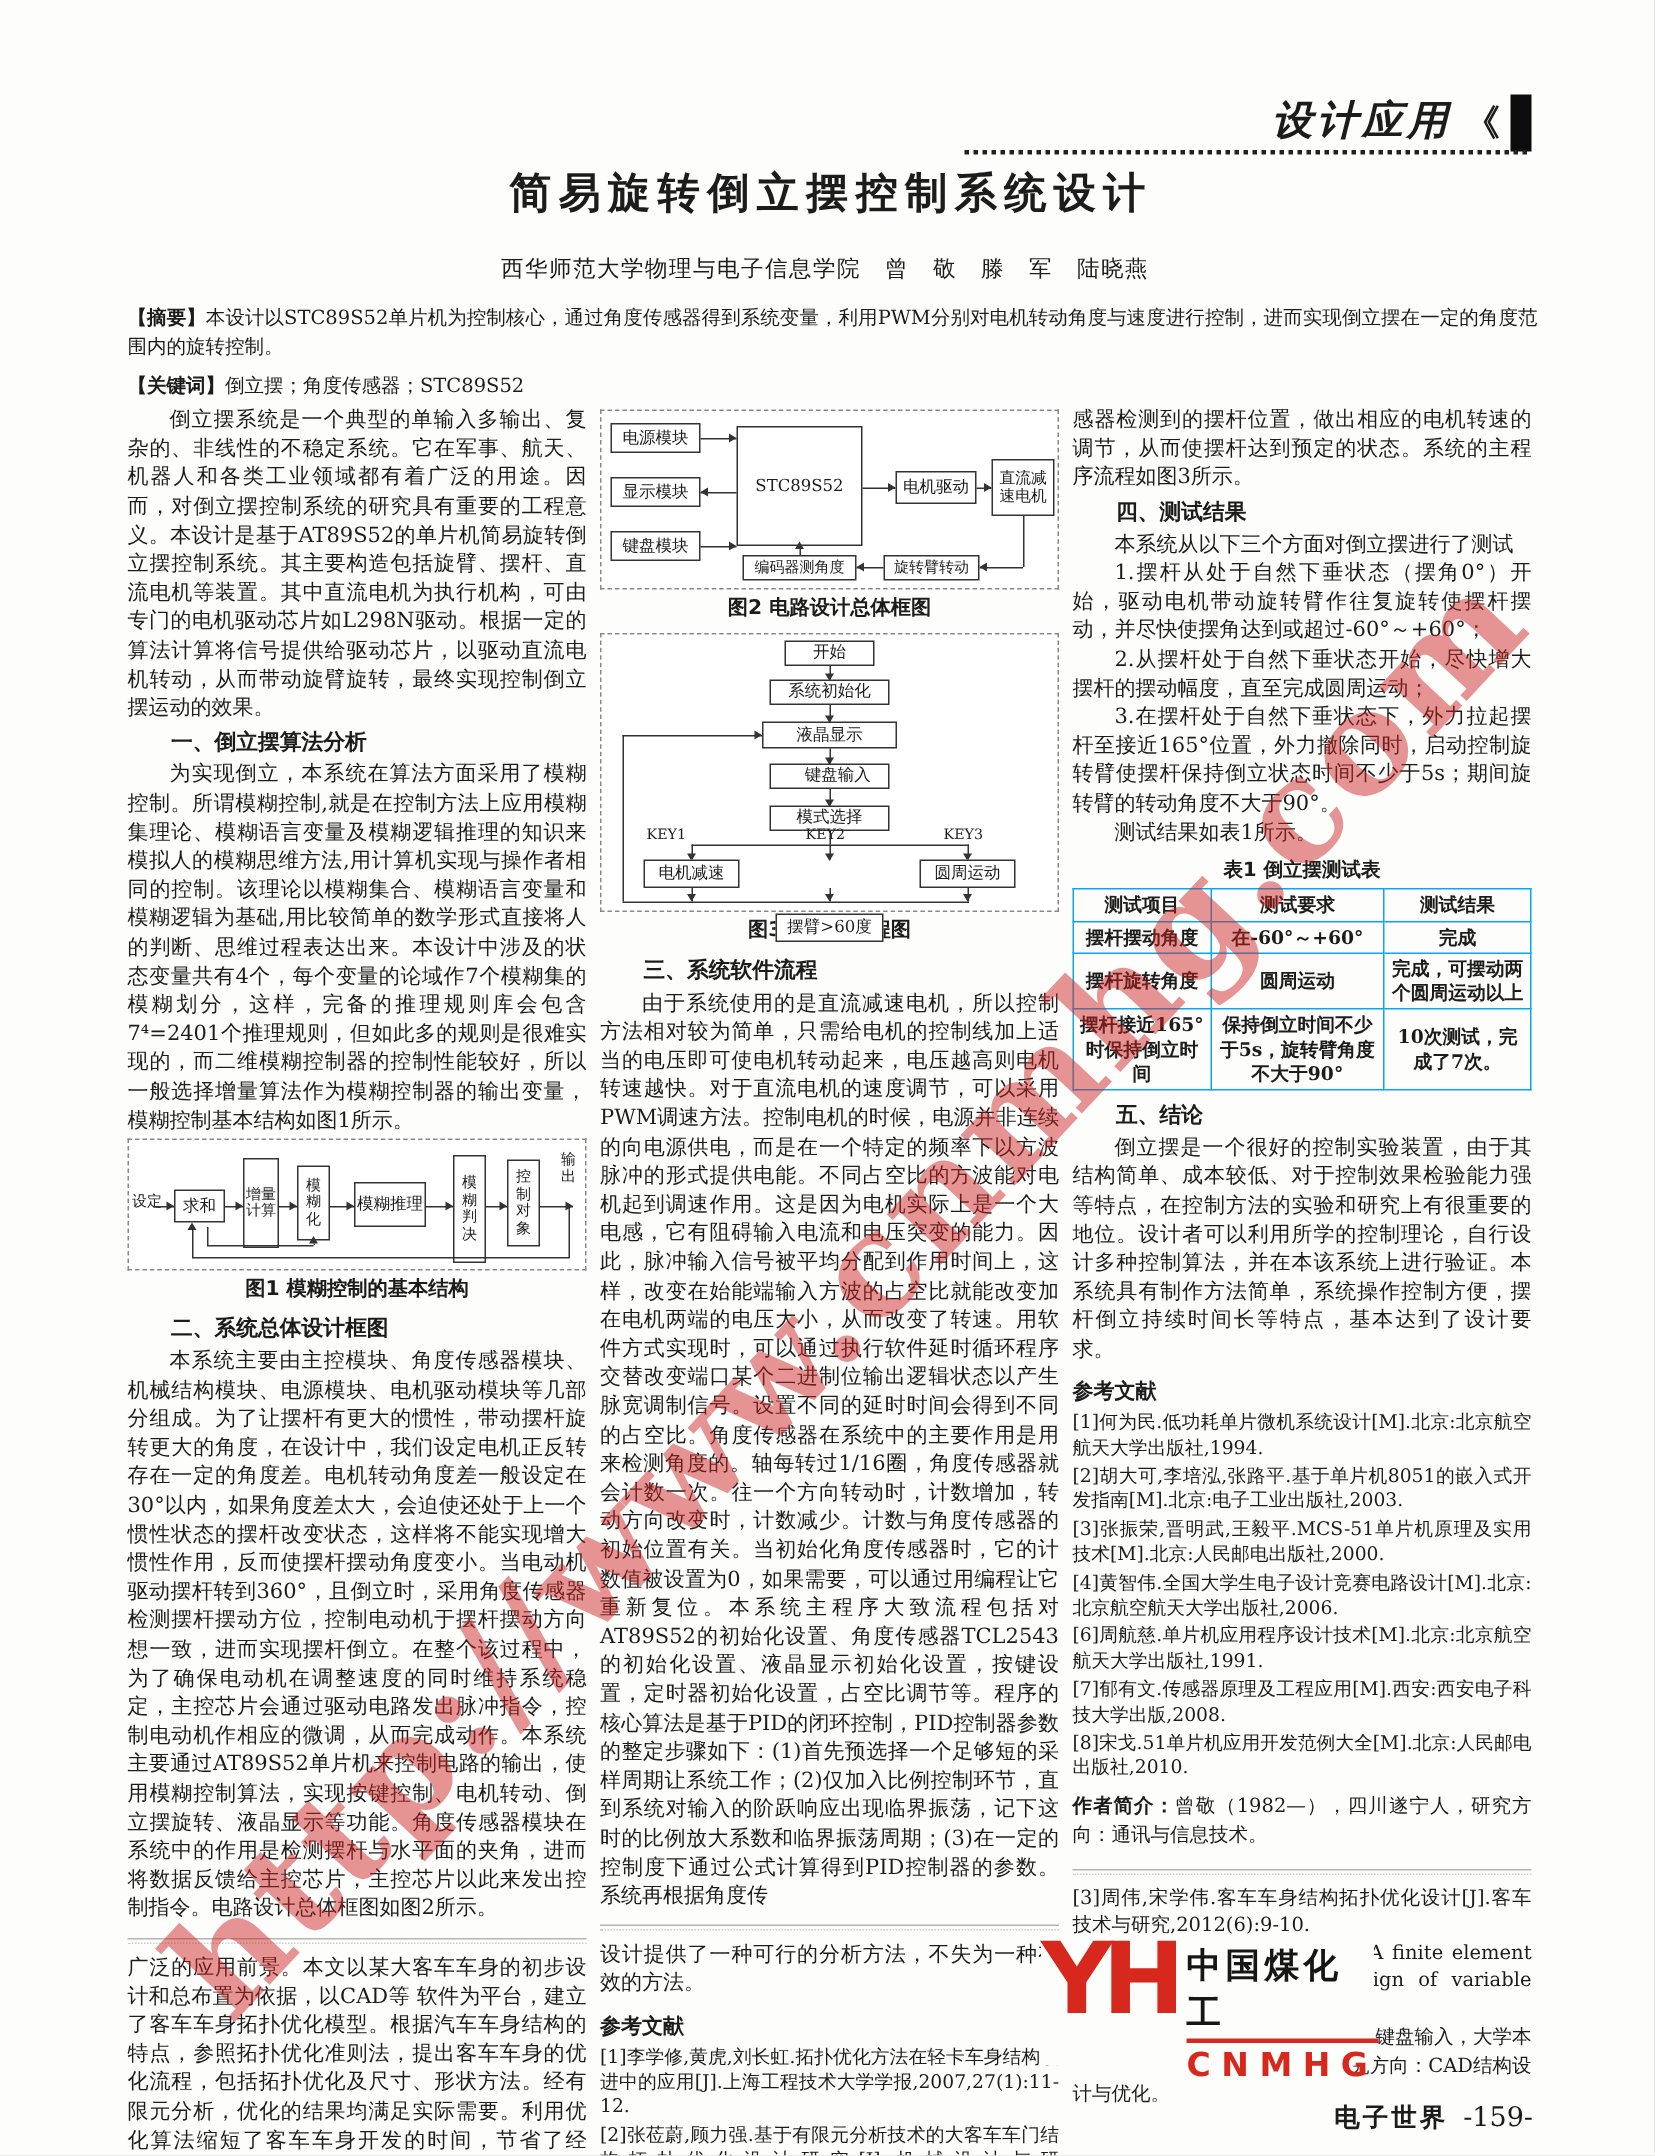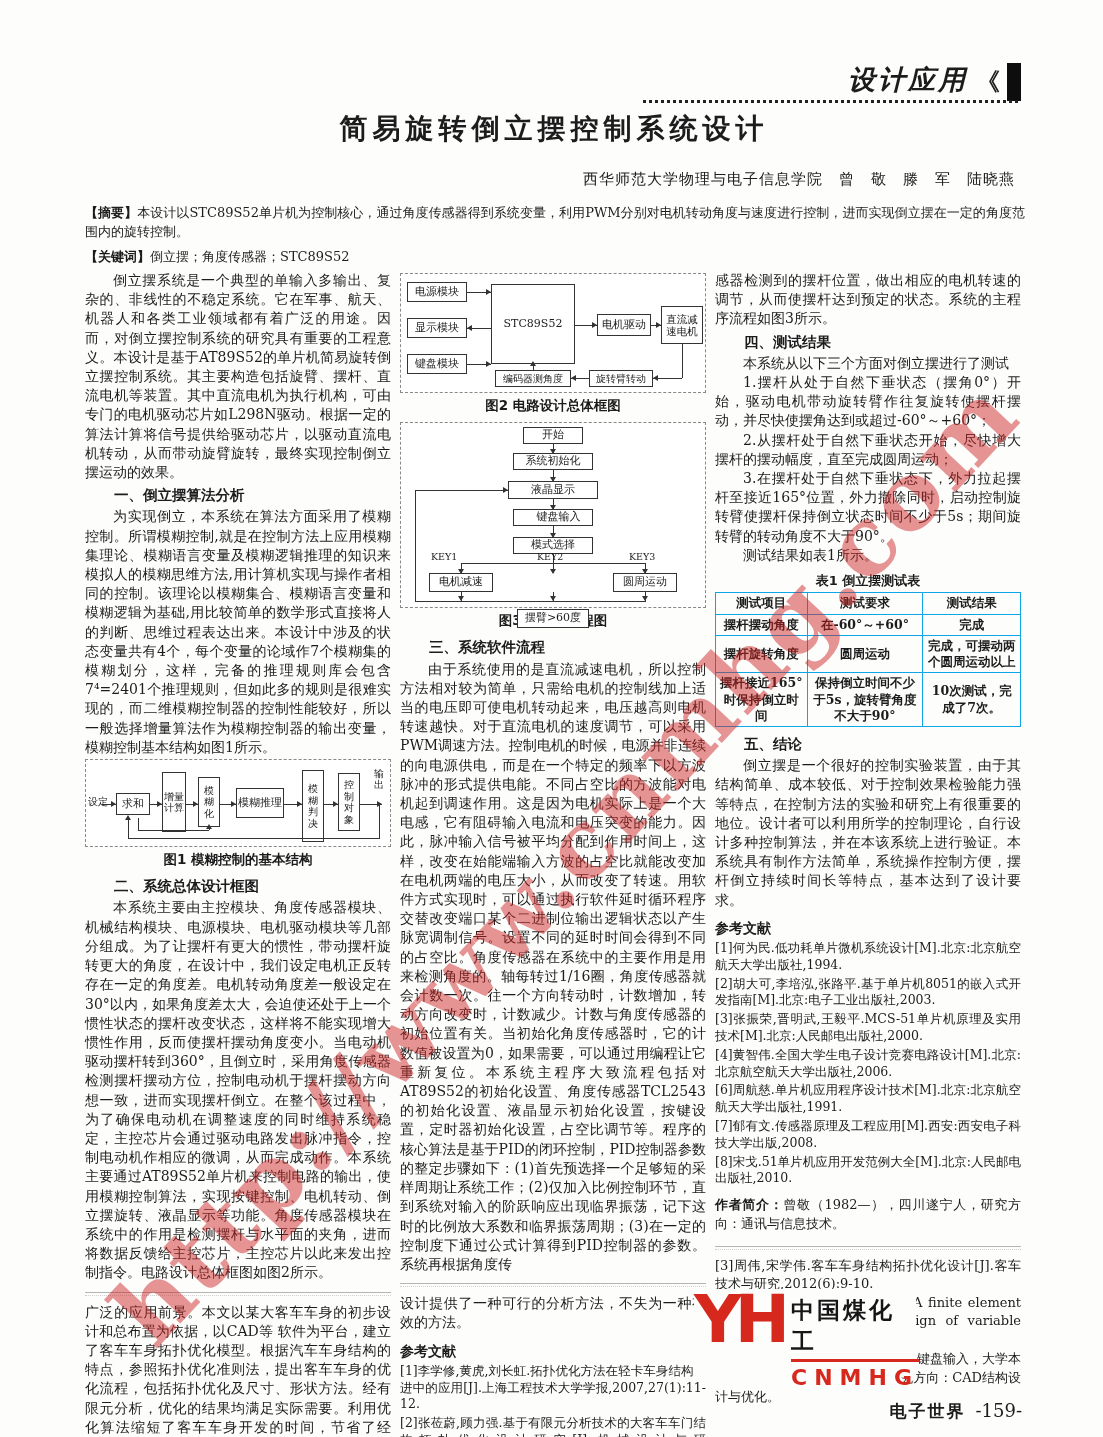--- a/index.html
+++ b/index.html
@@ -5,21 +5,21 @@
   html,body{margin:0;padding:0;background:#dcdcdc;}
   .page{position:relative;width:1103px;height:1437px;background:#fdfdfc;margin:0 auto;overflow:hidden;
         font-family:"DejaVu Serif",serif;color:#1c1c1c;}
   
   .hdr-label{position:absolute;left:848px;top:62px;font-size:27px;font-weight:bold;font-style:italic;letter-spacing:3px;}
   .hdr-mark{position:absolute;left:976px;top:66px;font-size:24px;font-weight:bold;}
   .hdr-bar{position:absolute;left:1007px;top:63px;width:14px;height:38px;background:#0d0d0d;}
   .hdr-dots{position:absolute;left:643px;top:86px;width:375px;height:14px;border-bottom:3px dotted #222;}
   
   .title{position:absolute;left:85px;top:110px;width:938px;text-align:center;font-size:28px;font-weight:bold;letter-spacing:5px;}
-  .authors{position:absolute;left:85px;top:170px;width:930px;text-align:right;font-size:15px;letter-spacing:1px;}
+  .authors{position:absolute;left:85px;top:170px;width:930px;text-align:center;font-size:15px;letter-spacing:1px;}
   .abs{position:absolute;left:85px;top:203px;width:940px;font-size:13px;line-height:19px;text-align:justify;}
   .kw{position:absolute;left:85px;top:248px;width:940px;font-size:13px;}
   .blab{font-weight:bold;}
   
   .col{position:absolute;top:271px;width:306px;font-size:14px;line-height:19.2px;text-align:justify;}
   .col1{left:85px;} .col2{left:400px;} .col3{left:715px;}
   .p{margin:0;text-indent:2em;}
   .pn{margin:0;} 
   .h{margin:3px 0;font-weight:bold;font-size:14.5px;text-indent:2em;}
   .wavy{border-top:1px solid #b5b5b5;margin:9px 0 7px;height:2px;border-bottom:1px dotted #cfcfcf;}

